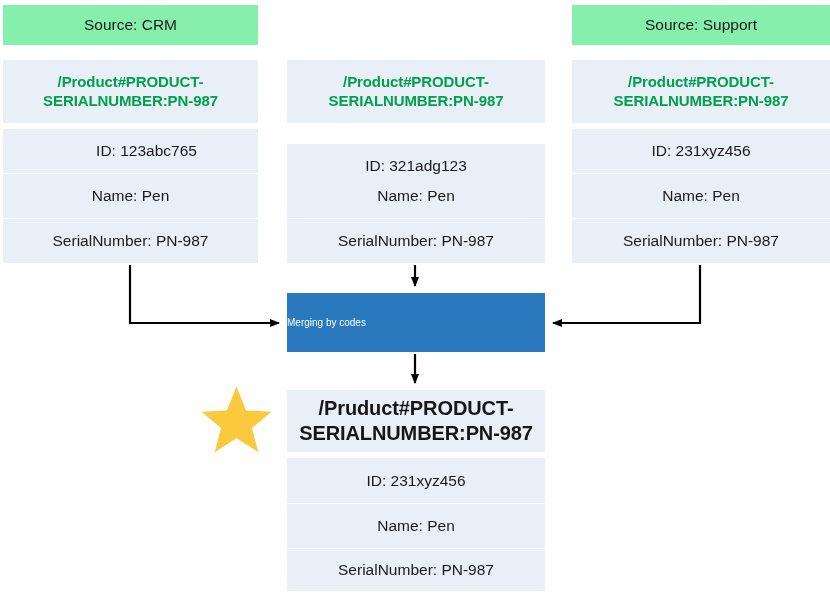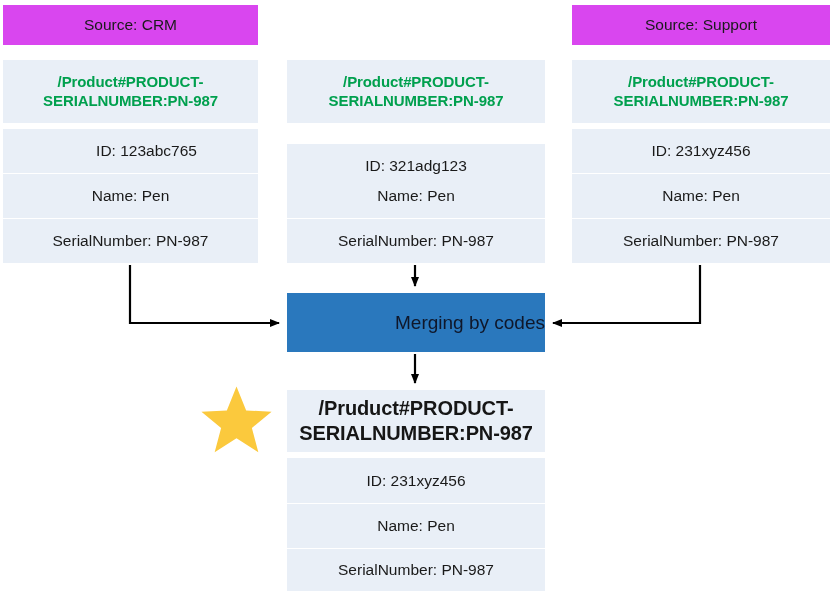--- a/index.html
+++ b/index.html
@@ -25,21 +25,21 @@
     display: flex;
     align-items: center;
     justify-content: center;
     text-align: center;
     color: #1a1a1a;
     font-size: 15.5px;
     line-height: 1.25;
     padding: 2px 6px;
   }
   .cell.header {
-    background: #d946ef;
+    background: #86efac;
     font-size: 15.5px;
   }
   .cell.body {
     background: #e9eff7;
   }
   .cell.code {
     background: #e9eff7;
     font-weight: bold;
     font-size: 15px;
     color: #00a04e;
@@ -48,25 +48,25 @@
   .cell.code-result {
     background: #e9eff7;
     font-weight: bold;
     font-size: 20px;
     color: #161616;
     letter-spacing: -0.1px;
   }
   .merge-box {
     position: absolute;
     background: #2a78bd;
-    color: #0f172a;
+    color: #ffffff;
     display: flex;
     align-items: center;
-    justify-content: flex-end;
-    font-size: 19px;
+    justify-content: flex-start;
+    font-size: 10px;
     box-sizing: border-box;
   }
   svg.arrows {
     position: absolute;
     left: 0;
     top: 0;
     width: 830px;
     height: 596px;
     pointer-events: none;
   }

